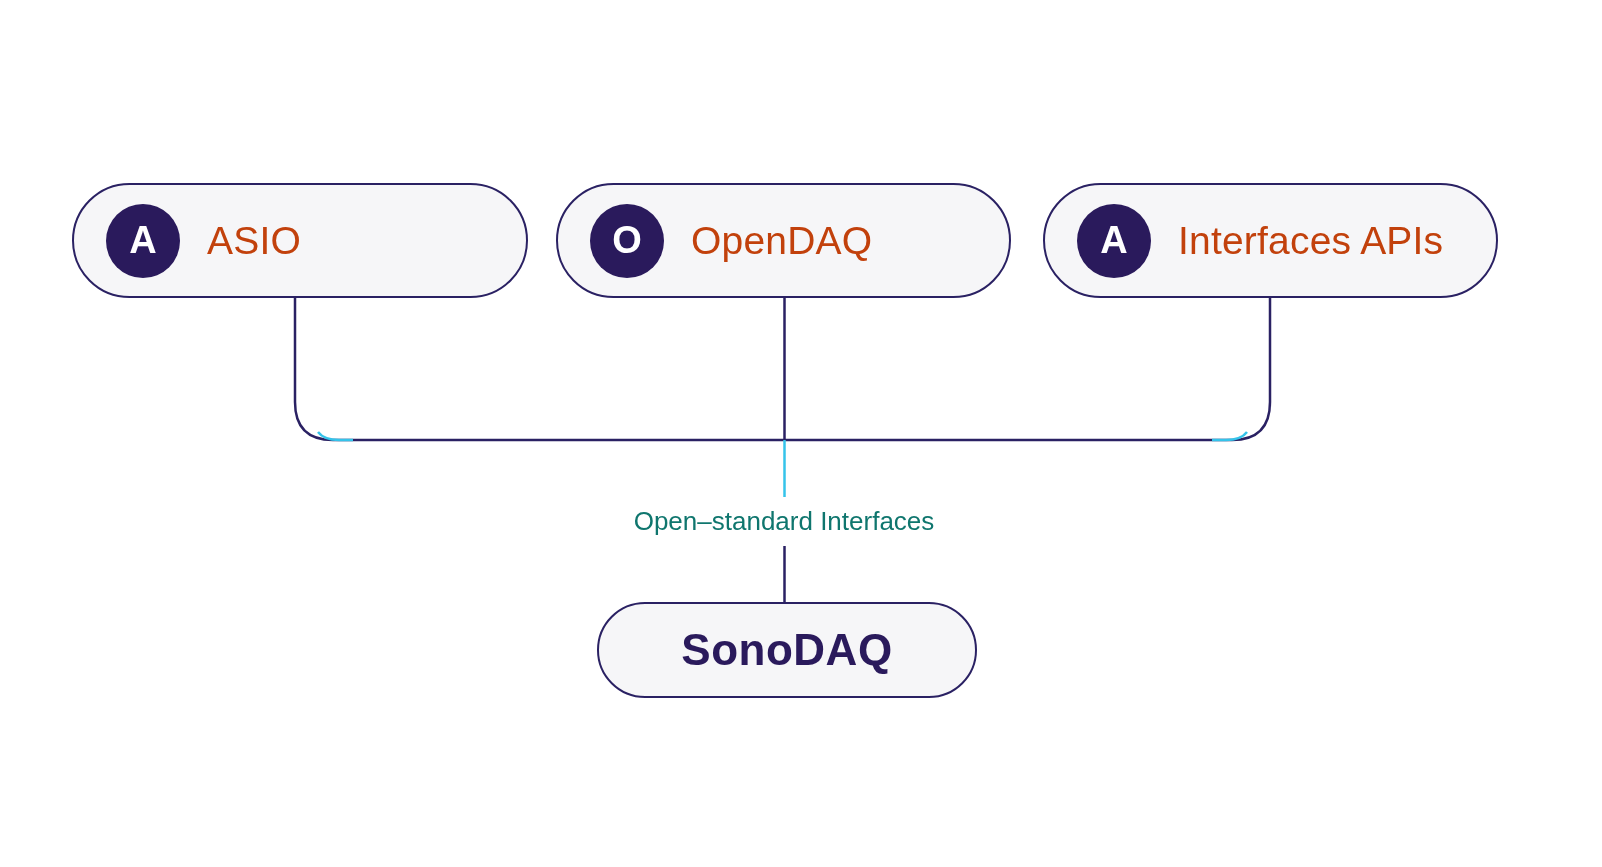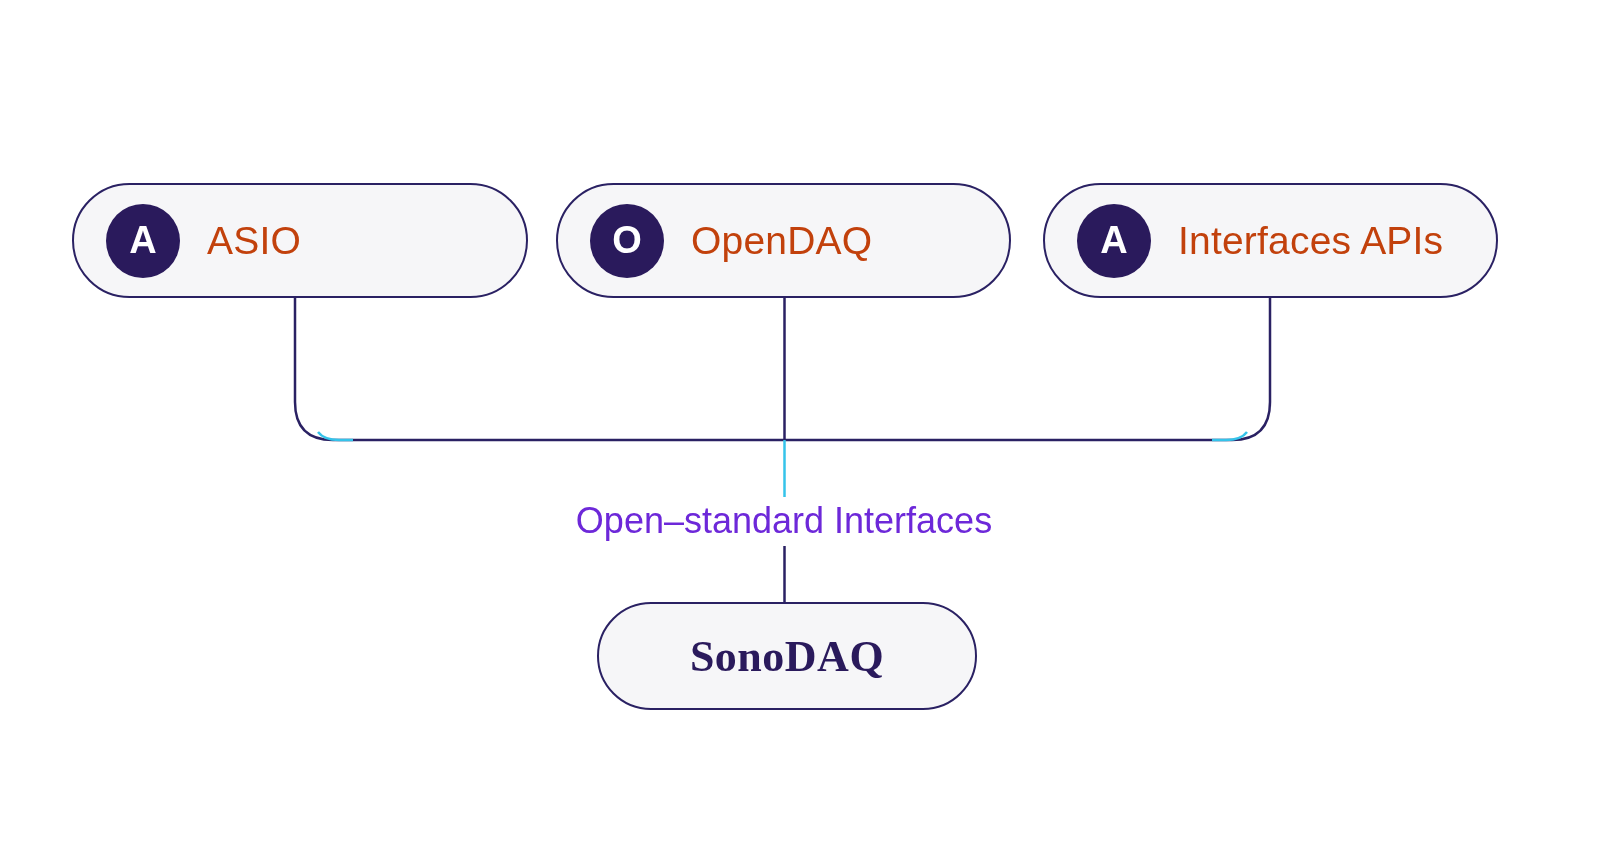--- a/index.html
+++ b/index.html
@@ -46,43 +46,42 @@
 
   .pill-asio       { left: 72px;   top: 183px; width: 456px; }
   .pill-opendaq    { left: 556px;  top: 183px; width: 455px; }
   .pill-additional { left: 1043px; top: 183px; width: 455px; }
 
   .pill-target {
     position: absolute;
     left: 597px;
     top: 602px;
     width: 380px;
-    height: 108px;
+    height: 96px;
     background: #f6f6f8;
     border: 2.5px solid #2a2163;
     border-radius: 56px;
     display: flex;
     align-items: center;
     justify-content: center;
-    font-family: Liberation Serif, serif;
   }
   .target-label {
     font-size: 44px;
     font-weight: bold;
     color: #2a1a5c;
     letter-spacing: 0.5px;
   }
 
   .connector-label {
     position: absolute;
     left: 784px;
     top: 521px;
     transform: translate(-50%, -50%);
-    font-size: 36px;
-    color: #6d28d9;
+    font-size: 26px;
+    color: #0f766e;
     background: #ffffff;
     padding: 2px 10px;
     white-space: nowrap;
   }
 </style>
 </head>
 <body>
 
 <div class="canvas">
 

